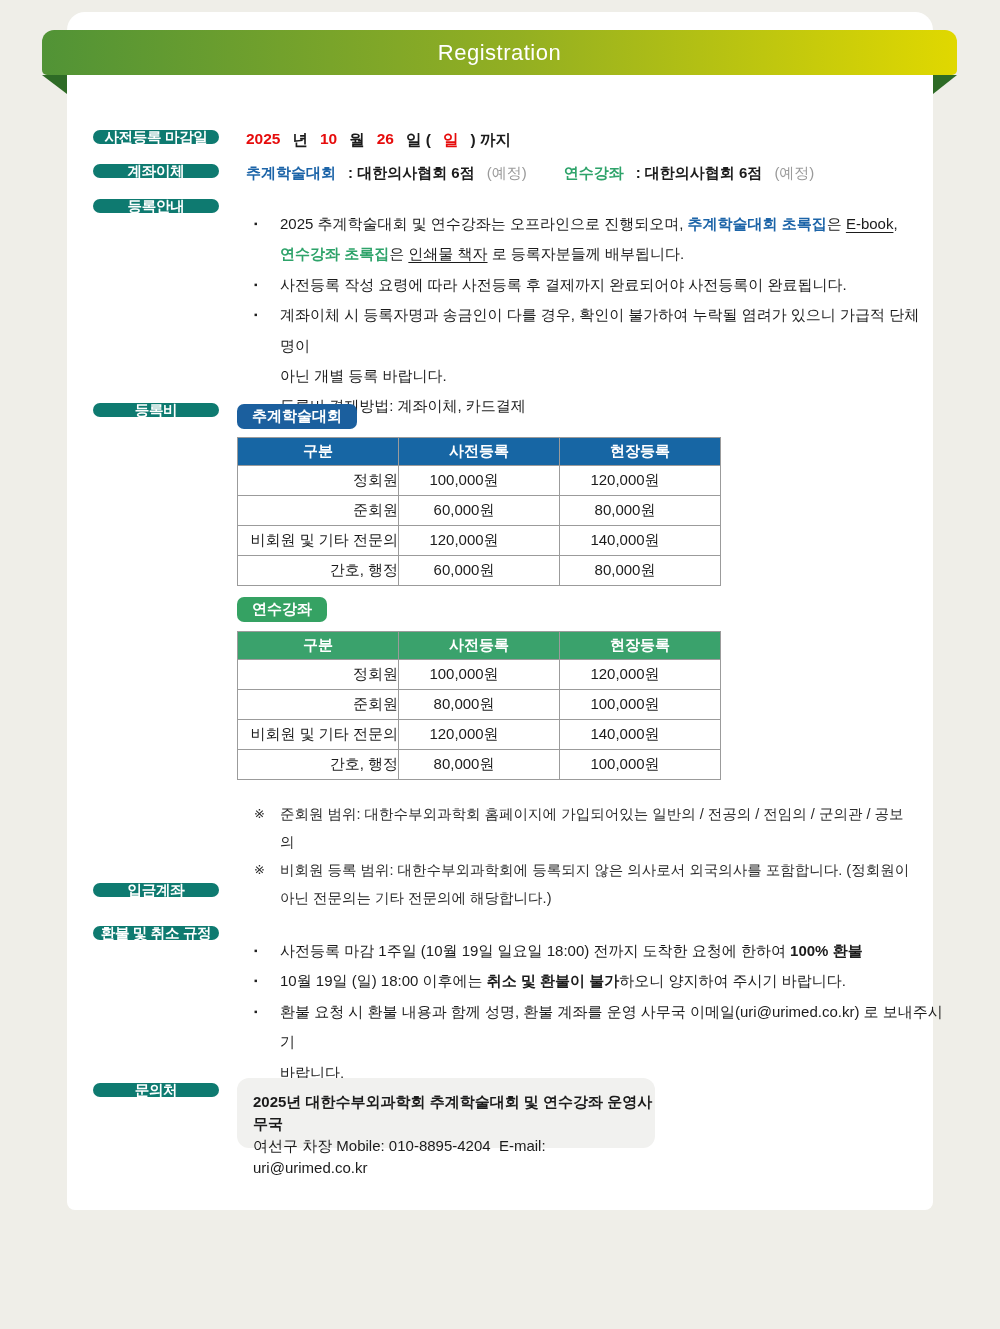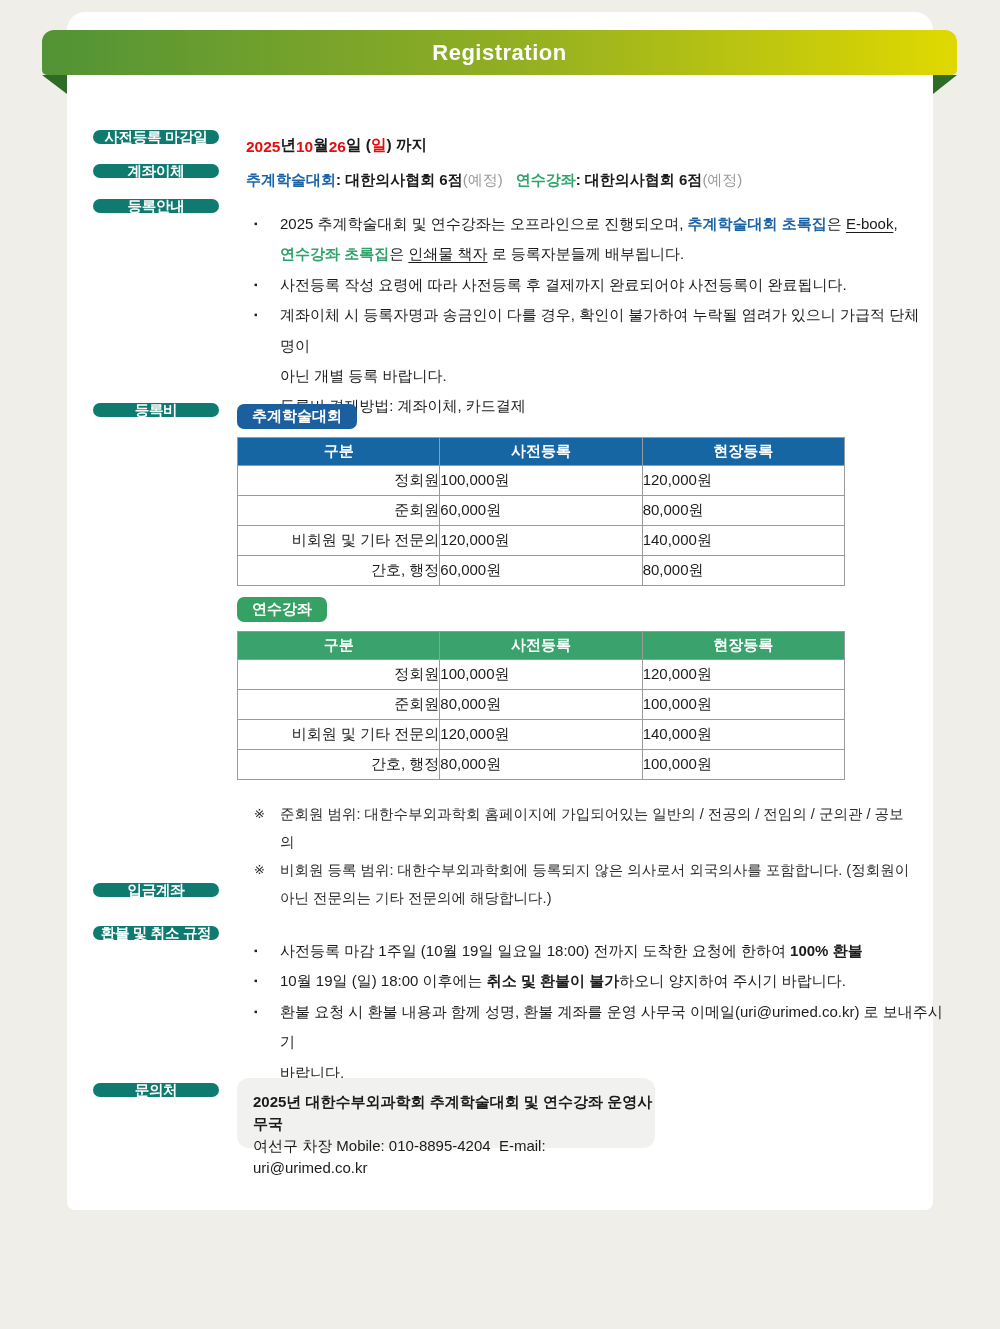--- a/index.html
+++ b/index.html
@@ -16,43 +16,43 @@
     border-radius:18px 18px 8px 8px;
   }
   
   .ribbon {
     position:absolute; left:-25px; right:-24px; top:18px; height:45px;
     background:linear-gradient(90deg,var(--ribbonGreen,#519336) 0%,var(--ribbonMid,#93af22) 52%,var(--ribbonYellow,#e0d800) 100%);
     border-radius:12px 12px 5px 5px;
     display:flex; align-items:center; justify-content:center;
     z-index:3;
   }
-  .ribbon-title { color:#fff; font-size:22px; font-weight:700; letter-spacing:.5px; }
+  .ribbon-title { color:#fff; font-size:22px; font-weight:400; letter-spacing:.5px; }
   .fold { position:absolute; top:63px; width:0; height:0; z-index:1; }
   .fold-left  { left:-25px;  border-top:19px solid var(--foldGreen,#2e6b26); border-left:25px solid transparent; }
   .fold-right { right:-24px; border-top:19px solid var(--foldGreen,#2e6b26); border-right:24px solid transparent; }
 
   
   .lbl {
     position:absolute; left:26px; width:126px; height:14px;
     background:var(--teal,#0e7a70); color:#fff;
     font-size:14.5px; font-weight:700; letter-spacing:-0.3px;
     border-radius:9px; display:flex; align-items:center; justify-content:center;
     white-space:nowrap;
   }
   .lbl-deadline { top:118px; }
   .lbl-score    { top:152px; }
   .lbl-guide    { top:187px; }
   .lbl-fee      { top:391px; }
   .lbl-account  { top:871px; }
   .lbl-refund   { top:914px; }
   .lbl-contact  { top:1071px; }
 
-  .line-text { position:absolute; left:179px; height:26px; display:flex; align-items:flex-end;
-               font-size:15.5px; font-weight:700; color:var(--textDark,#1b1b1b); white-space:nowrap; }
+  .line-text { position:absolute; left:179px; height:26px; display:flex; align-items:flex-start;
+               font-size:15.5px; font-weight:700; color:var(--textDark,#1b1b1b); white-space:nowrap;gap:12px; }
   .deadline-text { top:118px; }
   .score-text    { top:152px; font-size:15px; }
 
   
   .red   { color:var(--red,#e60c0c); }
   .blue  { color:var(--blue,#1c64a8); }
   .green { color:var(--green,#2ea36a); }
   .gray  { color:var(--grayText,#9a9a9a); font-weight:400; }
   .b     { font-weight:700; }
   .u     { text-decoration:underline; text-underline-offset:3px; }
@@ -73,32 +73,32 @@
 
   
   .badge {
     position:absolute; left:170px; height:25px; padding:0 15px;
     border-radius:7px; color:#fff; font-size:15px; font-weight:700;
     display:flex; align-items:center; white-space:nowrap;
   }
   .badge-conf   { top:392px; background:var(--badgeBlue,#1b5f9e); }
   .badge-course { top:585px; background:var(--badgeGreen,#35a263); }
   .fee-table {
-    position:absolute; left:170px; width:608px;
+    position:absolute; left:170px; width:484px;
     border-collapse:collapse; table-layout:fixed; font-size:15px;
   }
   .t-conf   { top:425px; }
   .t-course { top:619px; }
   .fee-table th, .fee-table td { border:1px solid var(--border,#9b9b9b); }
   .fee-table th { height:28px; color:#fff; font-weight:700; text-align:center; }
   .t-conf th   { background:var(--headerBlue,#1766a4); }
   .t-course th { background:var(--headerGreen,#3aa26c); }
   .fee-table td { height:30px; background:#fff; color:var(--textDark,#1b1b1b); }
   .fee-table td.c0 { text-align:right; }
-  .fee-table td.c1, .fee-table td.c2 { text-align:left; padding-right:30px; }
+  .fee-table td.c1, .fee-table td.c2 { text-align:center; padding-right:30px; }
 
   
   .account-box {
     position:absolute; left:170px; top:869px; width:672px; height:31px;
     background:var(--boxGray,#f1f1ef); border-radius:4px;
     display:flex; align-items:center; padding-left:14px;
     font-size:15px; color:var(--textDark,#1b1b1b); white-space:nowrap;
   }
   .contact-box {
     position:absolute; left:170px; top:1066px; width:418px; height:70px;

